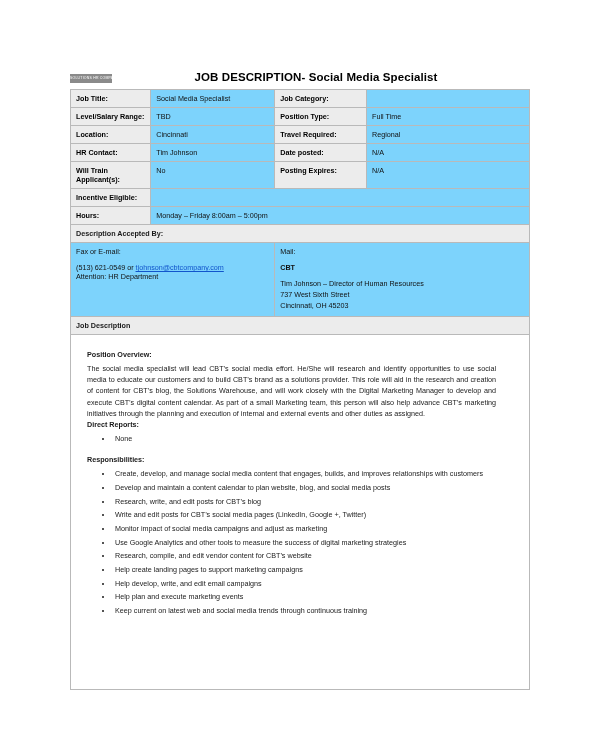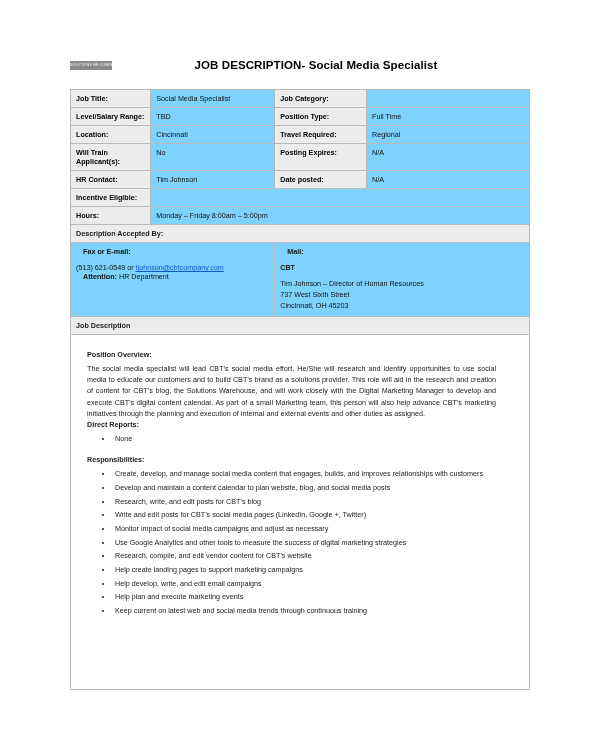--- a/index.html
+++ b/index.html
@@ -17,21 +17,21 @@
   .page {
     position: relative;
     width: 600px;
     height: 730px;
     background: #ffffff;
     box-sizing: border-box;
     padding: 55px 70px 0 70px;
   }
   .header-row {
     display: flex;
-    align-items: flex-start;
+    align-items: flex-end;
     justify-content: flex-start;
     height: 28px;
     margin-bottom: 6px;
   }
   .logo {
     width: 42px;
     height: 9px;
     background: #8a8a8a;
     margin-top: 6px;
     font-size: 3.5px;
@@ -79,21 +79,21 @@
   }
   .col-a { width: 17.5%; }
   .col-b { width: 27%; }
   .col-c { width: 20%; }
   .col-d { width: 35.5%; }
 
   .contact-cell {
     padding: 7px 6px 10px 6px;
     line-height: 1.55;
   }
-  .contact-cell .bold { font-weight: bold; margin-left: 7px; }
+  .contact-cell .bold { font-weight: normal; }
   .link {
     color: #1155cc;
     text-decoration: underline;
   }
   .mail-name { font-weight: bold; margin-bottom: 7px; display: block; }
   .mail-line { display: block; margin-bottom: 2px; }
 
   .body-sec {
     border-left: 1px solid #b9b9b9;
     border-right: 1px solid #b9b9b9;
@@ -152,29 +152,29 @@
         <td class="lbl">Position Type:</td>
         <td class="val">Full Time</td>
       </tr>
       <tr>
         <td class="lbl">Location:</td>
         <td class="val">Cincinnati</td>
         <td class="lbl">Travel Required:</td>
         <td class="val">Regional</td>
       </tr>
       <tr>
+        <td class="lbl">HR Contact:</td>
+        <td class="val">Tim Johnson</td>
+        <td class="lbl">Date posted:</td>
+        <td class="val">N/A</td>
+      </tr>
+      <tr>
         <td class="lbl">Will Train Applicant(s):</td>
         <td class="val">No</td>
         <td class="lbl">Posting Expires:</td>
-        <td class="val">N/A</td>
-      </tr>
-      <tr>
-        <td class="lbl">HR Contact:</td>
-        <td class="val">Tim Johnson</td>
-        <td class="lbl">Date posted:</td>
         <td class="val">N/A</td>
       </tr>
       <tr>
         <td class="lbl">Incentive Eligible:</td>
         <td class="val" colspan="3"></td>
       </tr>
       <tr>
         <td class="lbl">Hours:</td>
         <td class="val" colspan="3">Monday – Friday 8:00am – 5:00pm</td>
       </tr>
@@ -215,21 +215,21 @@
     <ul class="bullets">
       <li>None</li>
     </ul>
 
     <div class="sec-head">Responsibilities:</div>
     <ul class="bullets">
       <li>Create, develop, and manage social media content that engages, builds, and improves relationships with customers</li>
       <li>Develop and maintain a content calendar to plan website, blog, and social media posts</li>
       <li>Research, write, and edit posts for CBT’s blog</li>
       <li>Write and edit posts for CBT’s social media pages (LinkedIn, Google +, Twitter)</li>
-      <li>Monitor impact of social media campaigns and adjust as necessary</li>
+      <li>Monitor impact of social media campaigns and adjust as marketing</li>
       <li>Use Google Analytics and other tools to measure the success of digital marketing strategies</li>
       <li>Research, compile, and edit vendor content for CBT’s website</li>
       <li>Help create landing pages to support marketing campaigns</li>
       <li>Help develop, write, and edit email campaigns</li>
       <li>Help plan and execute marketing events</li>
       <li>Keep current on latest web and social media trends through continuous training</li>
     </ul>
   </div>
 
 </div>

